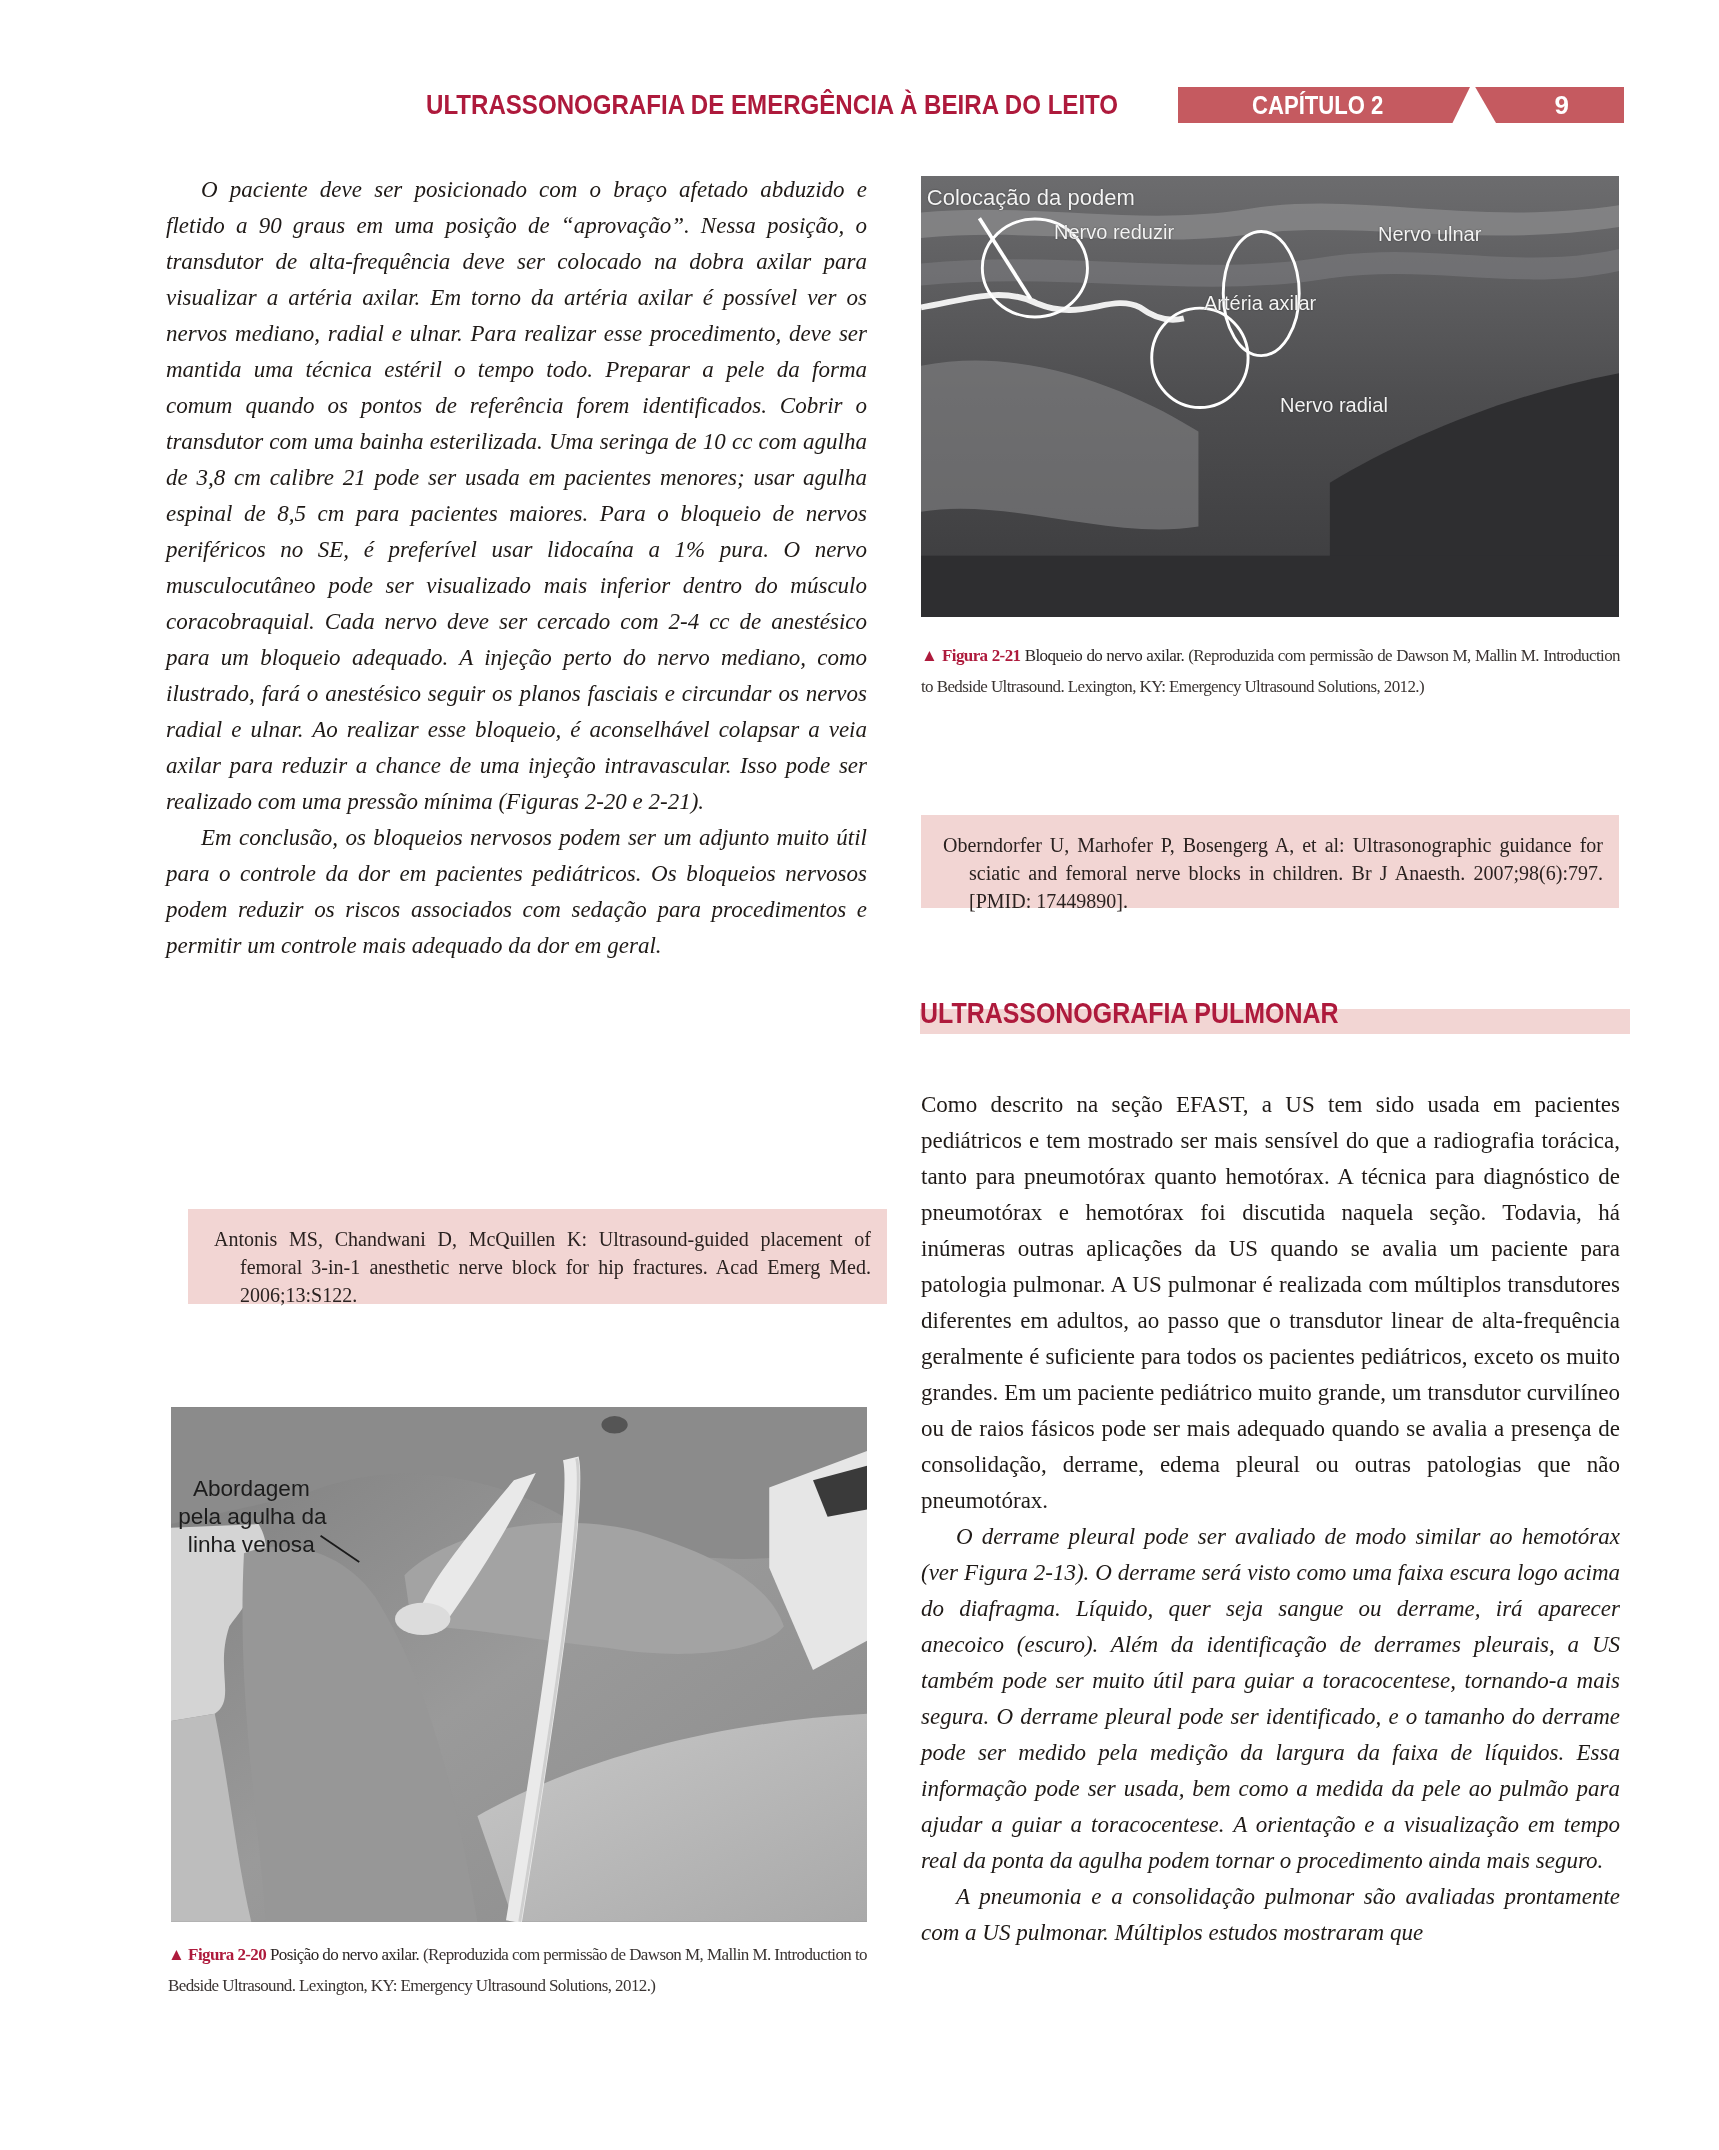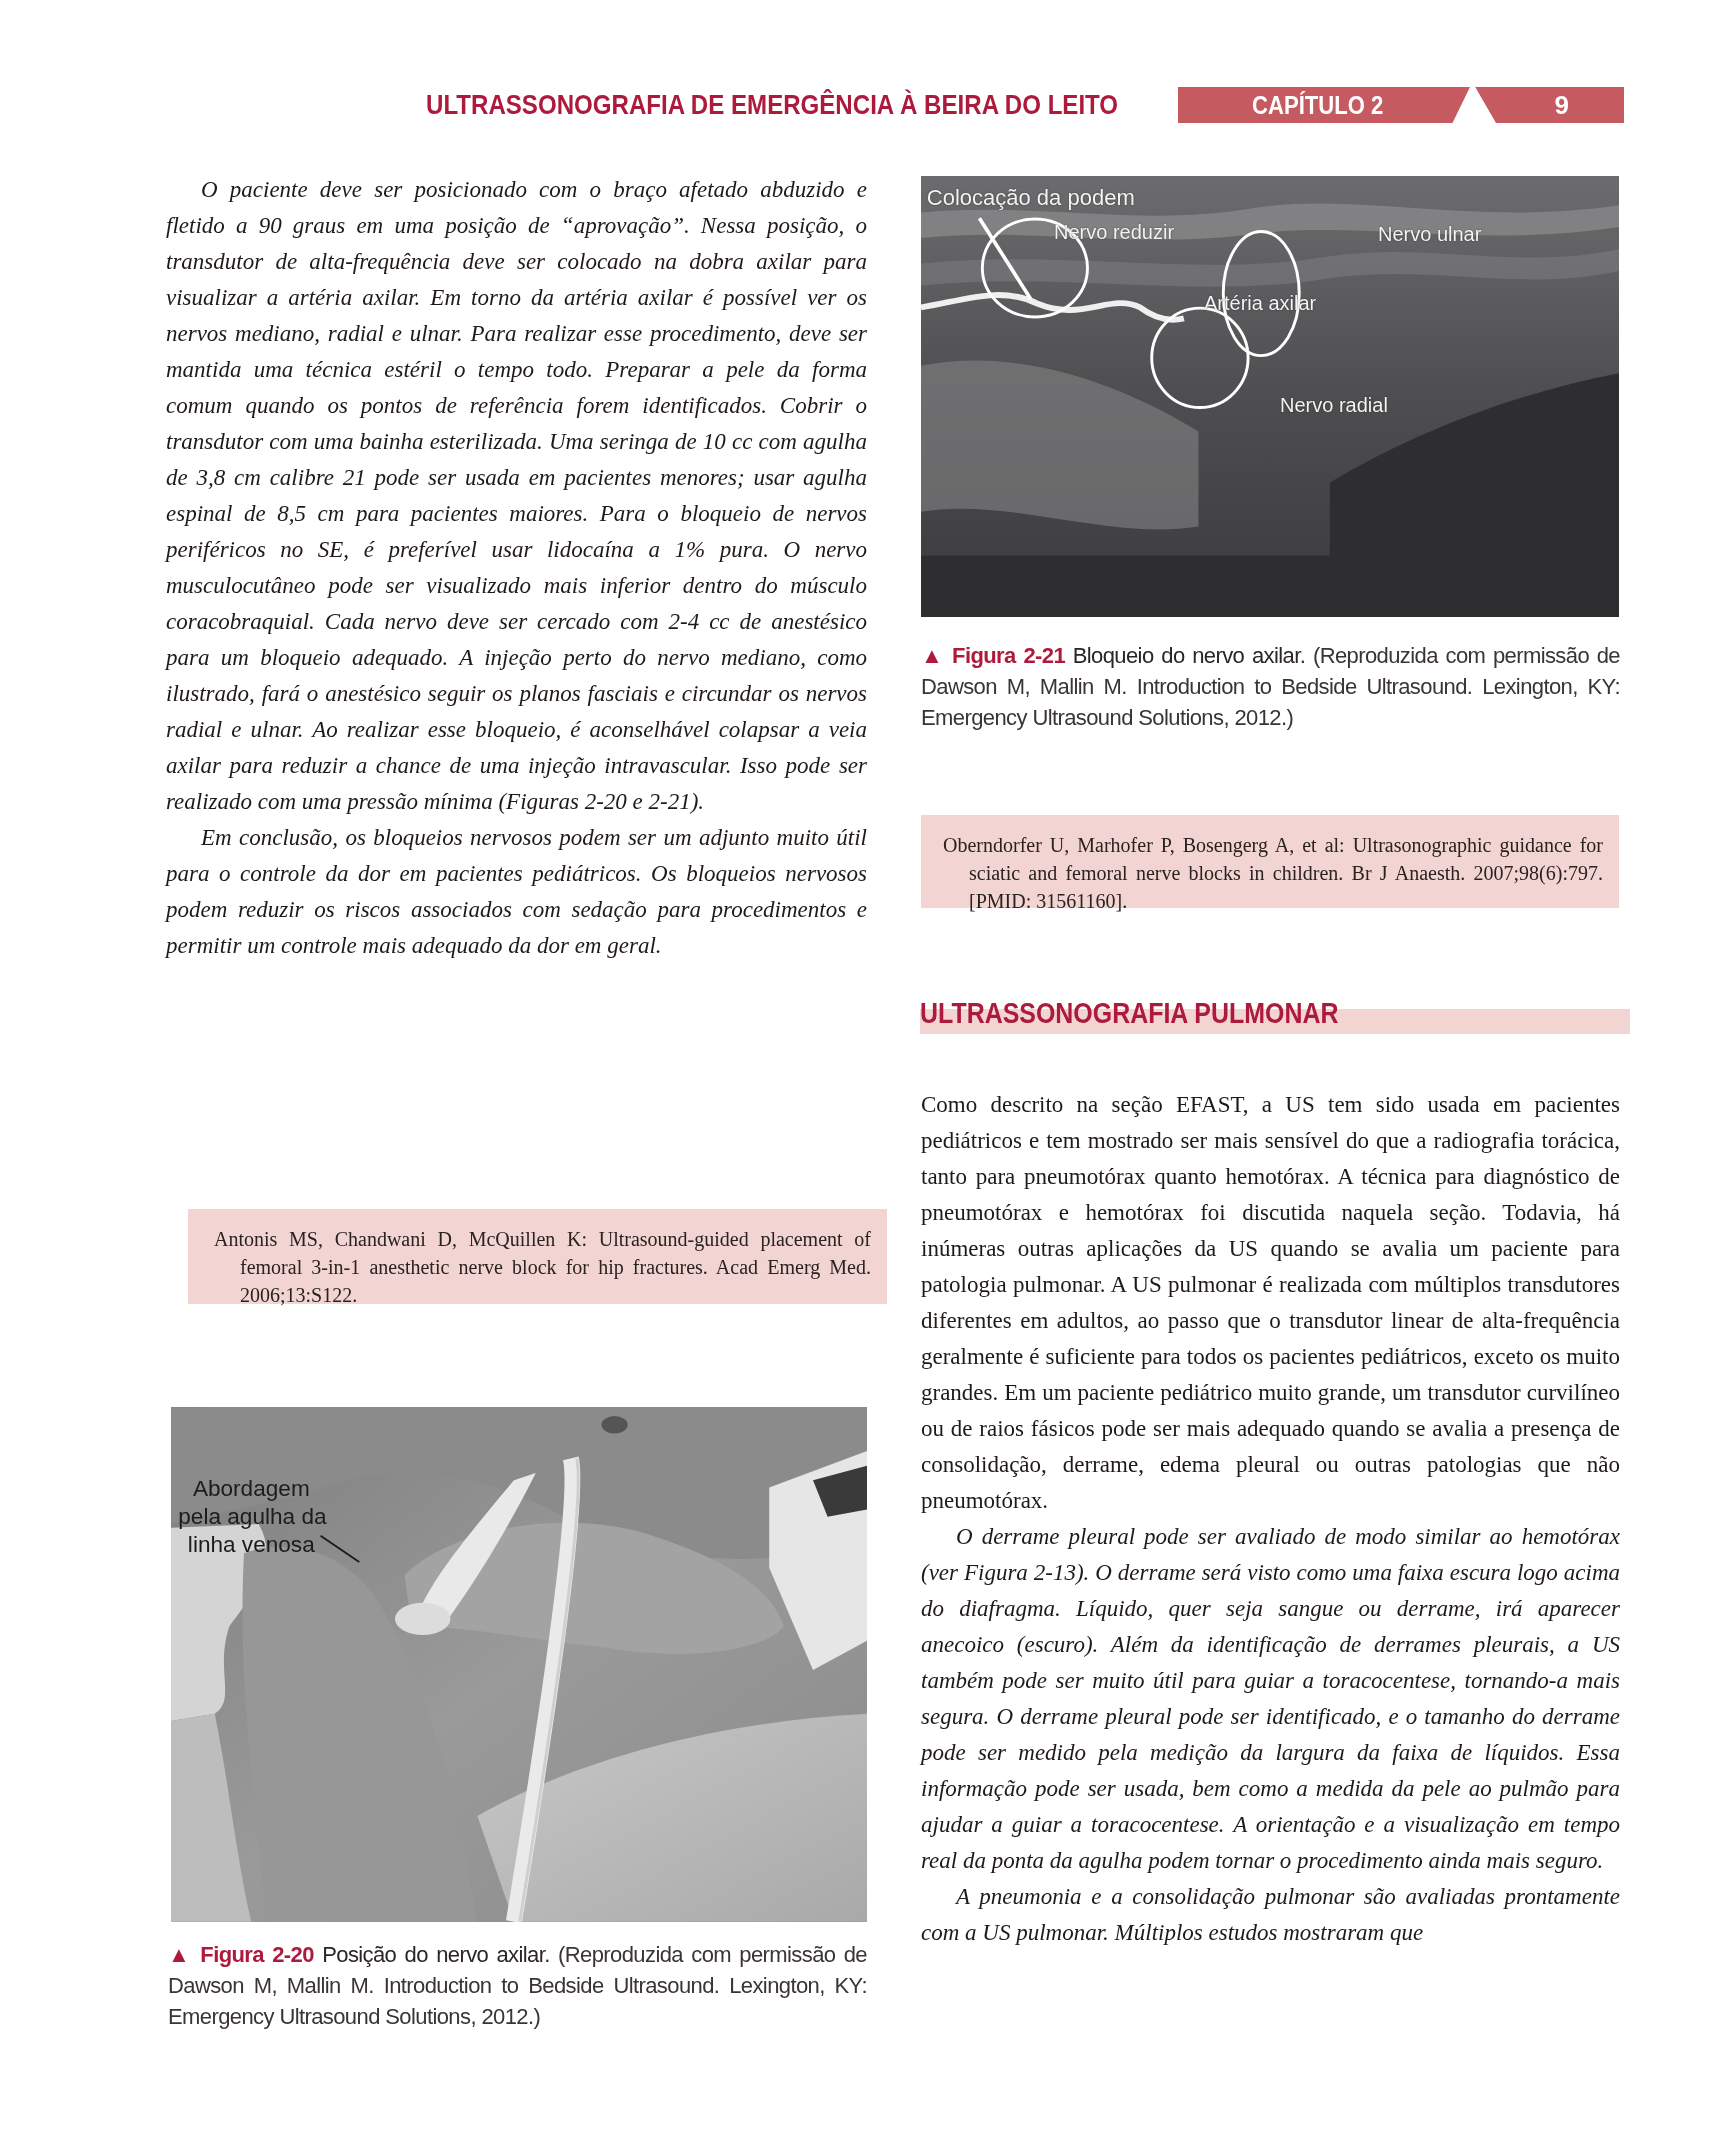--- a/index.html
+++ b/index.html
@@ -47,22 +47,22 @@
     .ref-box {
       position: absolute; background: #f2d5d3;
       font-family: "Liberation Serif", serif; font-size: 20px; line-height: 28px;
       color: #2a2220; padding: 16px 16px 16px 26px; text-align: justify;
     }
     .ref-box p { padding-left: 26px; text-indent: -26px; }
 
     .figure-img { position: absolute; overflow: hidden; }
 
     .caption {
-      position: absolute; font-family: Liberation Sans, sans-serif;
-      font-size: 22px; line-height: 31px; color: #2b2523; text-align: justify;
+      position: absolute; font-family: Liberation Serif, serif;
+      font-size: 17px; line-height: 31px; color: #2b2523; text-align: justify;
       letter-spacing: -0.6px;
     }
     .caption .fig-label { color: #ae1a3c; font-weight: bold; }
     .caption .fig-title { color: #2b2523; }
     .caption .fig-credit { font-weight: 300; color: #3a3432; }
 
     .section-head {
       position: absolute; left: 920px; top: 994px; width: 710px; height: 38px;
     }
     .section-head .bar {
@@ -195,21 +195,21 @@
 </div>
 
 <div class="caption" style="left:921px; top:640px; width:699px;">
   <span class="fig-label">▲</span>
   <span class="fig-label">Figura 2-21</span>
   <span class="fig-title">Bloqueio do nervo axilar.</span>
   <span class="fig-credit">(Reproduzida com permissão de Dawson M, Mallin M. Introduction to Bedside Ultrasound. Lexington, KY: Emergency Ultrasound Solutions, 2012.)</span>
 </div>
 
 <div class="ref-box" style="left:921px; top:815px; width:698px; height:93px; padding-left:22px;">
-  <p>Oberndorfer U, Marhofer P, Bosengerg A, et al: Ultrasonographic guidance for sciatic and femoral nerve blocks in children. Br J Anaesth. 2007;98(6):797. [PMID: 31561160].</p>
+  <p>Oberndorfer U, Marhofer P, Bosengerg A, et al: Ultrasonographic guidance for sciatic and femoral nerve blocks in children. Br J Anaesth. 2007;98(6):797. [PMID: 17449890].</p>
 </div>
 
 <div class="section-head">
   <div class="bar"></div>
   <div class="label">ULTRASSONOGRAFIA PULMONAR</div>
 </div>
 
 <div class="col col-right body-text" style="top:1051px; width:699px;">
   <p>Como descrito na seção EFAST, a US tem sido usada em pacientes pediátricos e tem mostrado ser mais sensível do que a radiografia torácica, tanto para pneumotórax quanto hemotórax. A técnica para diagnóstico de pneumotórax e hemotórax foi discutida naquela seção. Todavia, há inúmeras outras aplicações da US quando se avalia um paciente para patologia pulmonar. A US pulmonar é realizada com múltiplos transdutores diferentes em adultos, ao passo que o transdutor linear de alta-frequência geralmente é suficiente para todos os pacientes pediátricos, exceto os muito grandes. Em um paciente pediátrico muito grande, um transdutor curvilíneo ou de raios fásicos pode ser mais adequado quando se avalia a presença de consolidação, derrame, edema pleural ou outras patologias que não pneumotórax.</p>
   <p class="indent">O derrame pleural pode ser avaliado de modo similar ao hemotórax (ver Figura 2-13). O derrame será visto como uma faixa escura logo acima do diafragma. Líquido, quer seja sangue ou derrame, irá aparecer anecoico (escuro). Além da identificação de derrames pleurais, a US também pode ser muito útil para guiar a toracocentese, tornando-a mais segura. O derrame pleural pode ser identificado, e o tamanho do derrame pode ser medido pela medição da largura da faixa de líquidos. Essa informação pode ser usada, bem como a medida da pele ao pulmão para ajudar a guiar a toracocentese. A orientação e a visualização em tempo real da ponta da agulha podem tornar o procedimento ainda mais seguro.</p>

